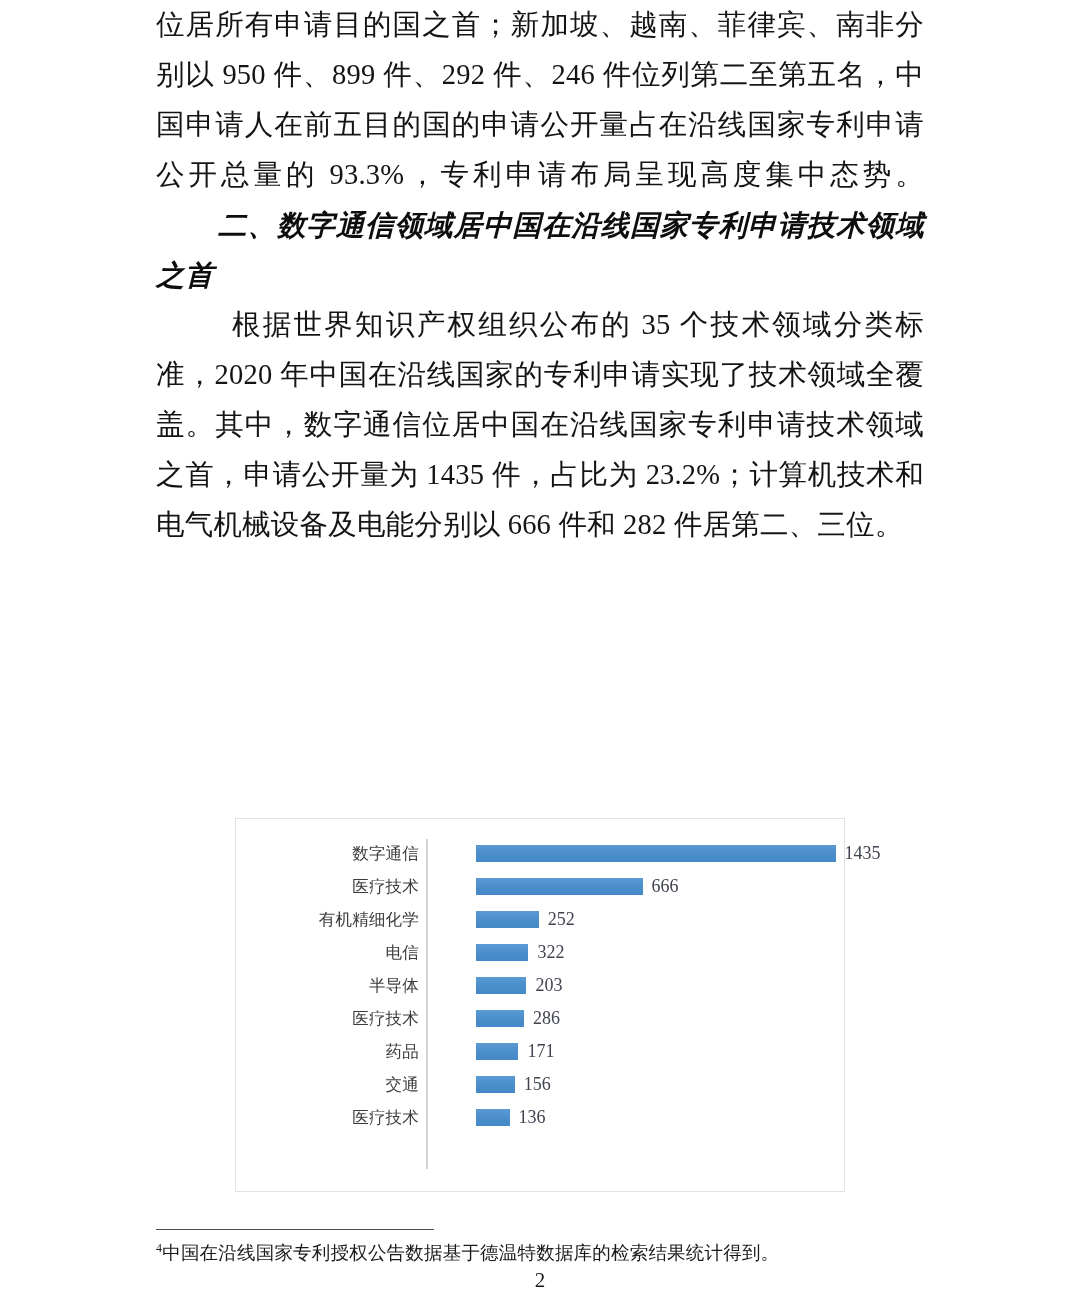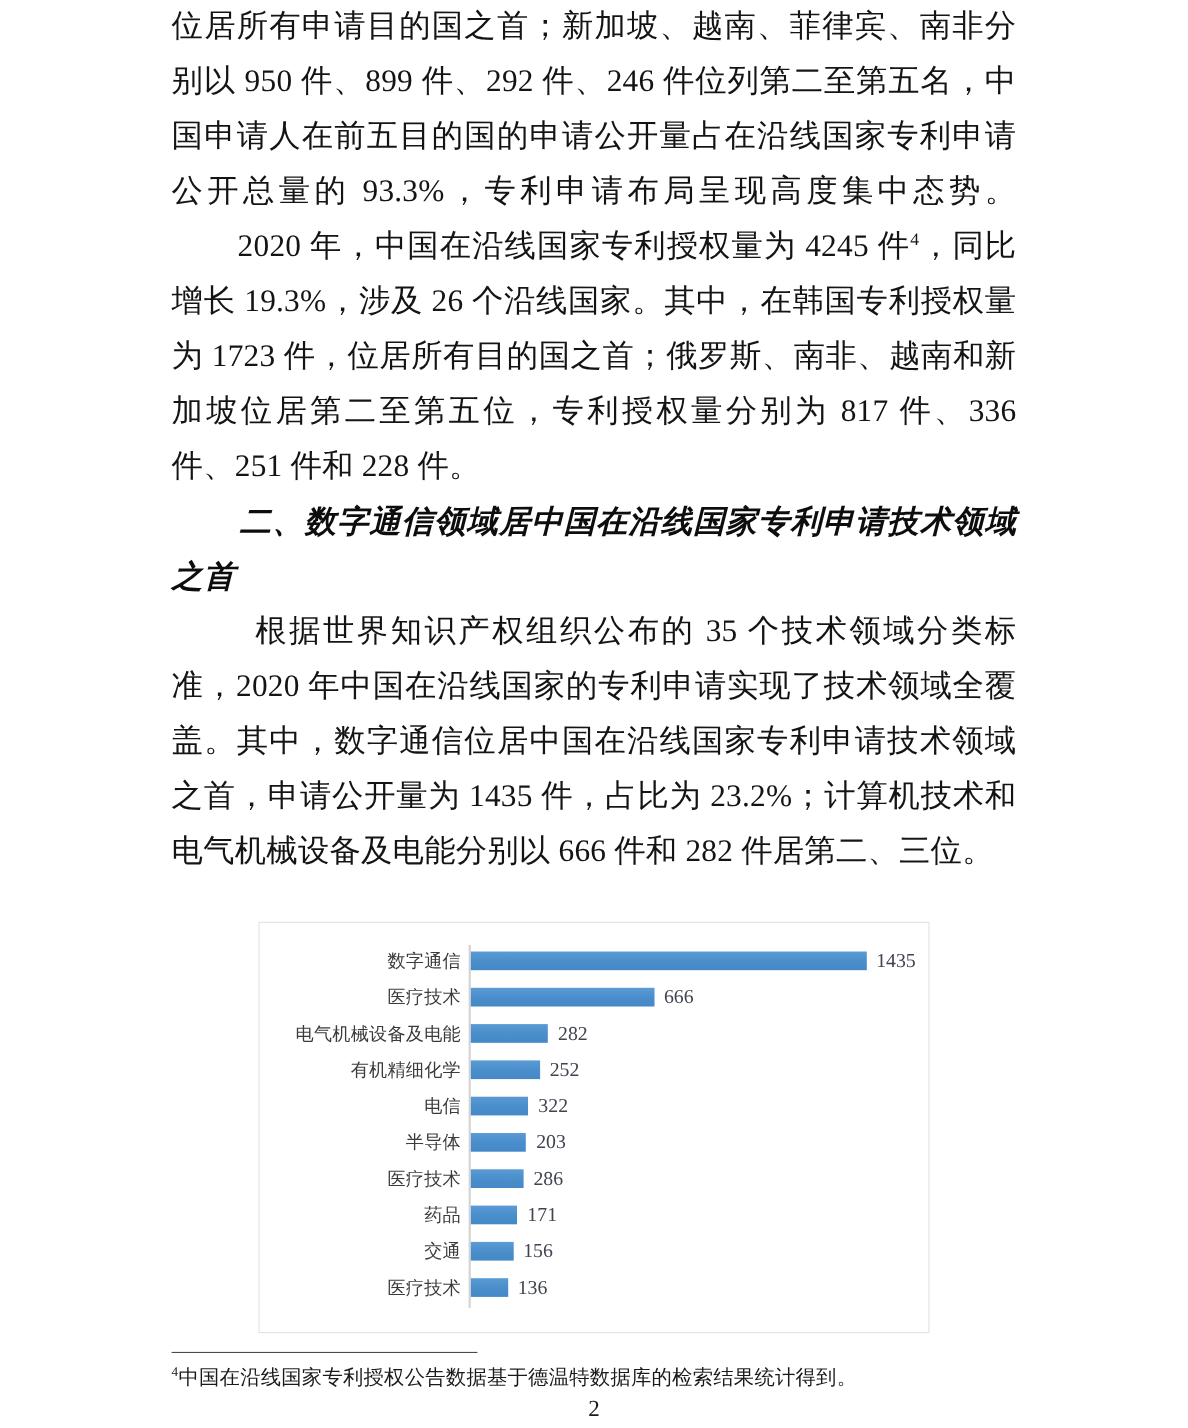--- a/index.html
+++ b/index.html
@@ -75,21 +75,21 @@
   h2.section-heading .cont {
     display: block;
     text-indent: 0;
     text-align-last: left;
   }
 
   
   .chart-frame {
     position: absolute;
     left: 235px;
-    top: 838px;
+    top: 818px;
     width: 610px;
     height: 374px;
     background: #ffffff;
     border: 1px solid #e3e3e3;
     box-sizing: border-box;
   }
   .chart-plot {
     position: absolute;
     left: 0; top: 18px;
     width: 100%;
@@ -118,20 +118,21 @@
     font-family: "Liberation Serif", "DejaVu Serif", serif;
     color: #3b3b3b;
     white-space: nowrap;
     letter-spacing: 0.2px;
   }
   .bar-wrap {
     position: absolute;
     left: 191.5px;
     display: flex;
     align-items: center;
+    padding-left: 48px;
   }
   .bar {
     height: 17px;
     background: linear-gradient(to bottom, #5b9bd5 0%, #4a8ecb 50%, #4488c7 100%);
   }
   .bar-value {
     margin-left: 9px;
     font-size: 18px;
     font-family: "Liberation Serif", "DejaVu Serif", serif;
     color: #404450;
@@ -176,21 +177,20 @@
 </style>
 </head>
 <body>
 
 <div class="page">
 
   <div class="content">
 
     <p class="body-par">位居所有申请目的国之首；新加坡、越南、菲律宾、南非分别以 950 件、899 件、292 件、246 件位列第二至第五名，中国申请人在前五目的国的申请公开量占在沿线国家专利申请公开总量的 93.3%，专利申请布局呈现高度集中态势。</p>
 
-    <p class="body-par par-indent last-line-left"><span>2020 年，中国在沿线国家专利授权量为 4245 件</span><sup class="fn-mark">4</sup><span>，同比增长 19.3%，涉及 26 个沿线国家。其中，在韩国专利授权量为 1723 件，位居所有目的国之首；俄罗斯、南非、越南和新加坡位居第二至第五位，专利授权量分别为 817 件、336 件、251 件和 228 件。</span></p>
 
     <h2 class="section-heading"><span>二、数字通信领域居中国在沿线国家专利申请技术领域</span><span class="cont">之首</span></h2>
 
     <p class="body-par par-indent-wide last-line-left">根据世界知识产权组织公布的 35 个技术领域分类标准，2020 年中国在沿线国家的专利申请实现了技术领域全覆盖。其中，数字通信位居中国在沿线国家专利申请技术领域之首，申请公开量为 1435 件，占比为 23.2%；计算机技术和电气机械设备及电能分别以 666 件和 282 件居第二、三位。</p>
 
   </div>
 
   <div class="chart-frame">
     <div class="chart-plot">
       <div class="axis-line"></div>
@@ -204,27 +204,20 @@
       </div>
 
       <div class="bar-row">
         <span class="bar-label">医疗技术</span>
         <span class="bar-wrap">
           <span class="bar" style="width: 167.08px;"></span>
           <span class="bar-value">666</span>
         </span>
       </div>
 
-      <div class="bar-row">
-        <span class="bar-label">电气机械设备及电能</span>
-        <span class="bar-wrap">
-          <span class="bar" style="width: 70.75px;"></span>
-          <span class="bar-value">282</span>
-        </span>
-      </div>
 
       <div class="bar-row">
         <span class="bar-label">有机精细化学</span>
         <span class="bar-wrap">
           <span class="bar" style="width: 63.22px;"></span>
           <span class="bar-value">252</span>
         </span>
       </div>
 
       <div class="bar-row">

